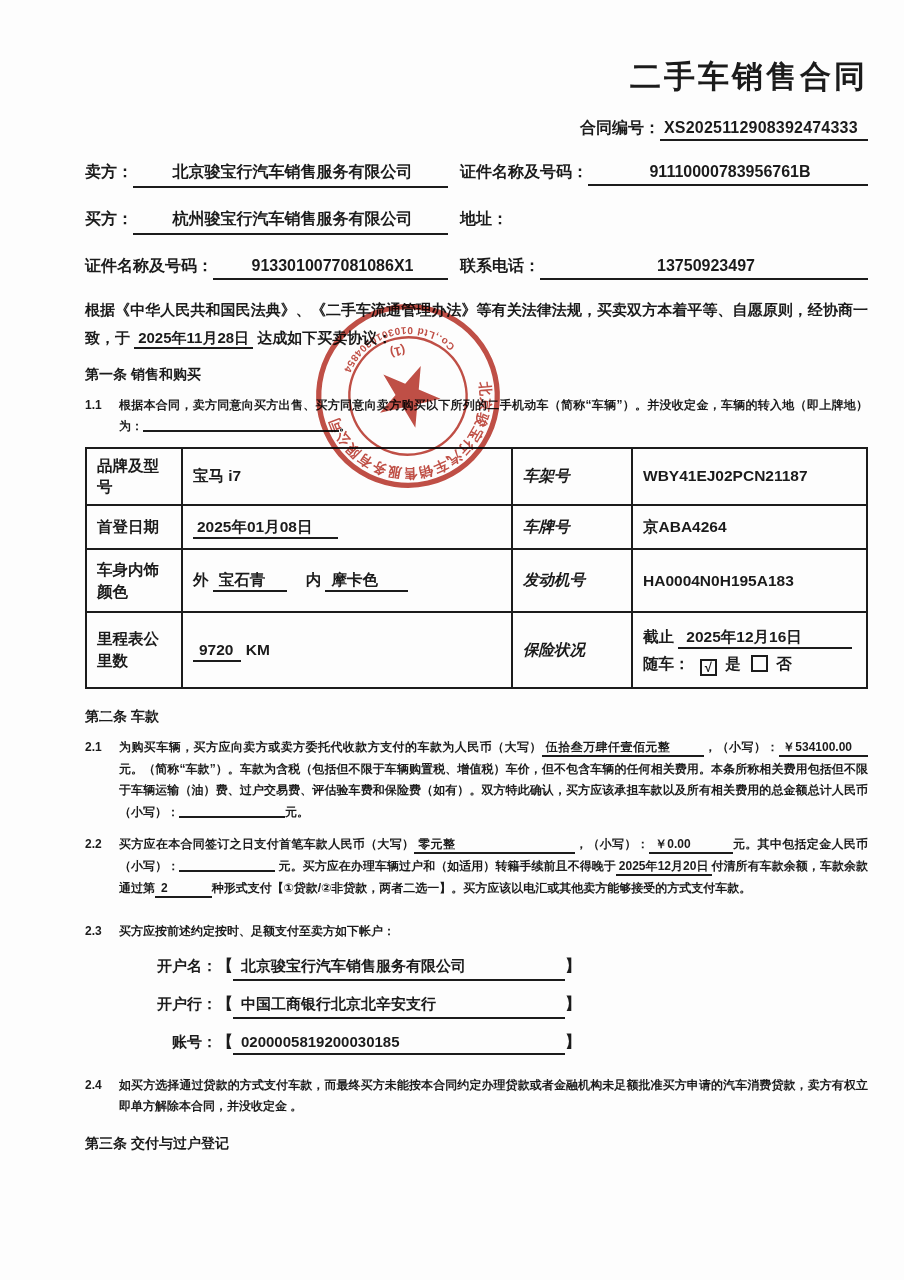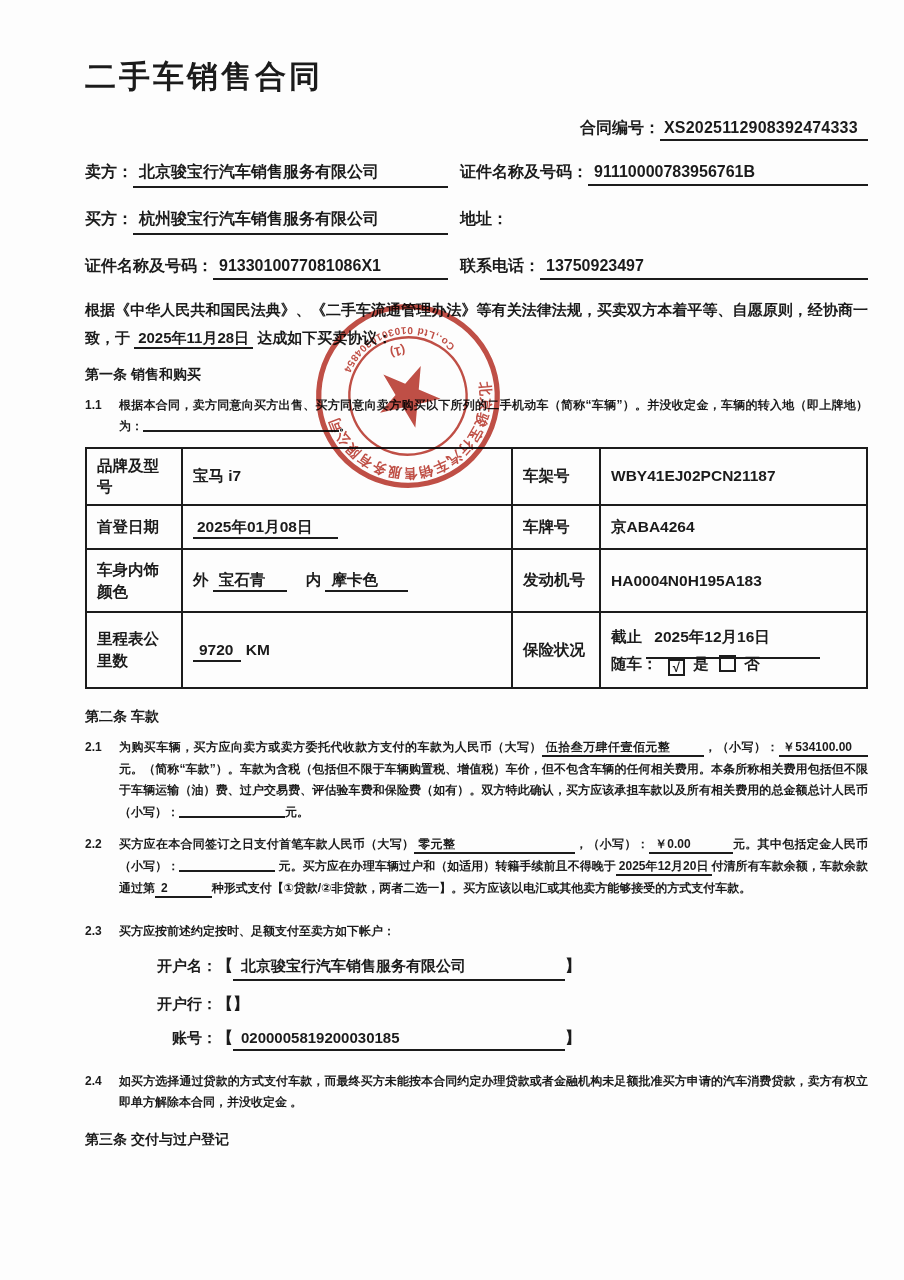--- a/index.html
+++ b/index.html
@@ -9,39 +9,39 @@
     width: 904px; height: 1280px;
     margin: 0 auto;
     background: #fdfdfd;
     font-family: "Liberation Sans", "DejaVu Sans", sans-serif;
     color: #1b1b1b;
     overflow: hidden;
   }
   .content { padding: 56px 36px 0 85px; }
 
   .doc-title {
-    text-align: left;
+    text-align: right;
     font-size: 31px; font-weight: 700;
     letter-spacing: 3px;
   }
 
   .u { border-bottom: 2px solid #1c1c1c; }
   .blank { display: inline-block; border-bottom: 2px solid #1c1c1c; height: 16px; vertical-align: -2px; }
 
   .contract-line {
     margin-top: 20px;
     display: flex; justify-content: flex-end; align-items: baseline;
     font-size: 16px; font-weight: 700;
   }
   .contract-line .val {
     font-weight: 600; min-width: 208px; padding: 0 2px 2px 4px;
     letter-spacing: 0.2px;
   }
 
-  .party-row { display: flex; margin-top: 21px; font-size: 16px; align-items: baseline; }
+  .party-row { display: flex; margin-top: 21px; font-size: 16px; align-items: baseline; text-align: center; }
   .party-row .field { display: flex; align-items: baseline; }
   .party-row .f-left { width: 375px; flex: none; padding-right: 12px; }
   .party-row .f-right { flex: 1; }
   .field .lab { font-weight: 700; white-space: nowrap; }
   .field .val { flex: 1; font-weight: 600; border-bottom: 2px solid #1c1c1c; padding: 0 2px 3px 6px; white-space: nowrap; }
 
   .preamble {
     margin-top: 16px;
     font-size: 15px; font-weight: 600; line-height: 1.85;
     text-align: justify;
@@ -57,21 +57,21 @@
 
   
   table.vehicle {
     width: 100%; margin-top: 9px;
     border-collapse: collapse;
     font-size: 15.5px; font-weight: 600;
   }
   table.vehicle td { border: 2px solid #1c1c1c; padding: 6px 10px; vertical-align: middle; }
   td.tlabel { width: 96px; font-weight: 700; line-height: 1.4; border-radius: 21px; }
   td.tval1 { width: 330px; margin-top: 44px; }
-  td.tlabel2 { width: 88px; font-weight: 700; }
+  td.tlabel2 { width: 120px; font-weight: 700; font-style: italic; }
   tr.r1 td, tr.r2 td { height: 44px; }
   tr.r3 td { height: 63px; }
   tr.r4 td { height: 76px; }
   .checkbox {
     display: inline-block; width: 17px; height: 17px;
     border: 2px solid #1c1c1c; text-align: center;
     line-height: 14px; font-size: 13px; font-weight: 700;
     vertical-align: -3px; margin: 0 4px 0 6px;
   }
   .ins-line { line-height: 1.75; }
@@ -174,21 +174,21 @@
       <tr class="r4">
         <td class="tlabel">里程表公里数</td>
         <td class="tval1">
           <span class="u" style="padding:0 8px 2px 6px">9720</span>
           <span>KM</span>
         </td>
         <td class="tlabel2">保险状况</td>
         <td>
           <div class="ins-line">
             <span>截止</span>
-            <span class="u" style="padding:0 50px 12px 8px">2025年12月16日</span>
+            <span class="u" style="padding:0 50px 2px 8px">2025年12月16日</span>
           </div>
           <div class="ins-line">
             <span>随车：</span>
             <span class="checkbox">√</span>
             <span>是</span>
             <span class="checkbox"></span>
             <span>否</span>
           </div>
         </td>
       </tr>
@@ -214,20 +214,21 @@
 
     <div class="bank-row">
       <span class="blab">开户名：</span>
       <span class="bracket">【</span>
       <span class="bval">北京骏宝行汽车销售服务有限公司</span>
       <span class="bracket">】</span>
     </div>
     <div class="bank-row">
       <span class="blab">开户行：</span>
       <span class="bracket">【</span>
+      <span class="bval">中国工商银行北京北辛安支行</span>
       <span class="bracket">】</span>
     </div>
     <div class="bank-row">
       <span class="blab">账号：</span>
       <span class="bracket">【</span>
       <span class="bval">0200005819200030185</span>
       <span class="bracket">】</span>
     </div>
 
     <div class="clause" style="margin-top:20px">

